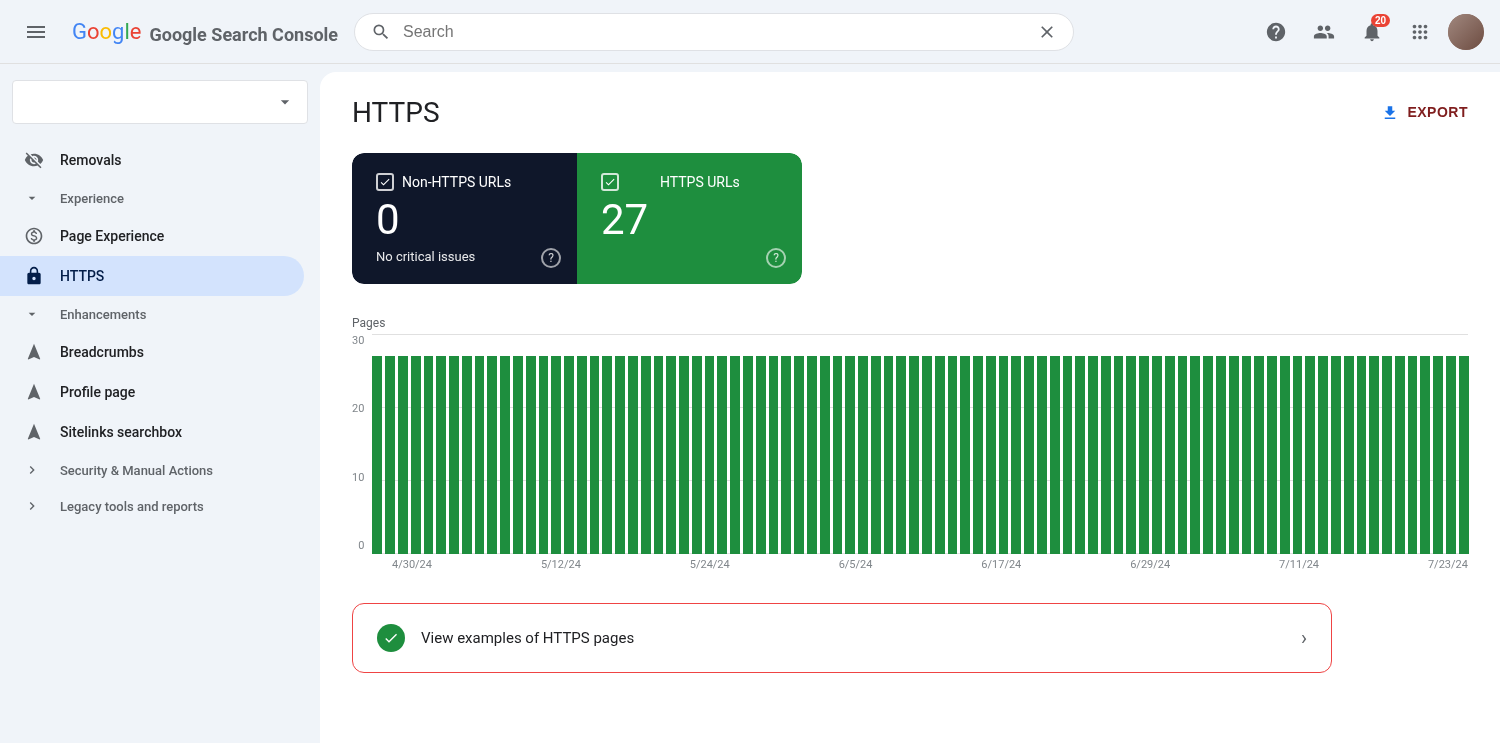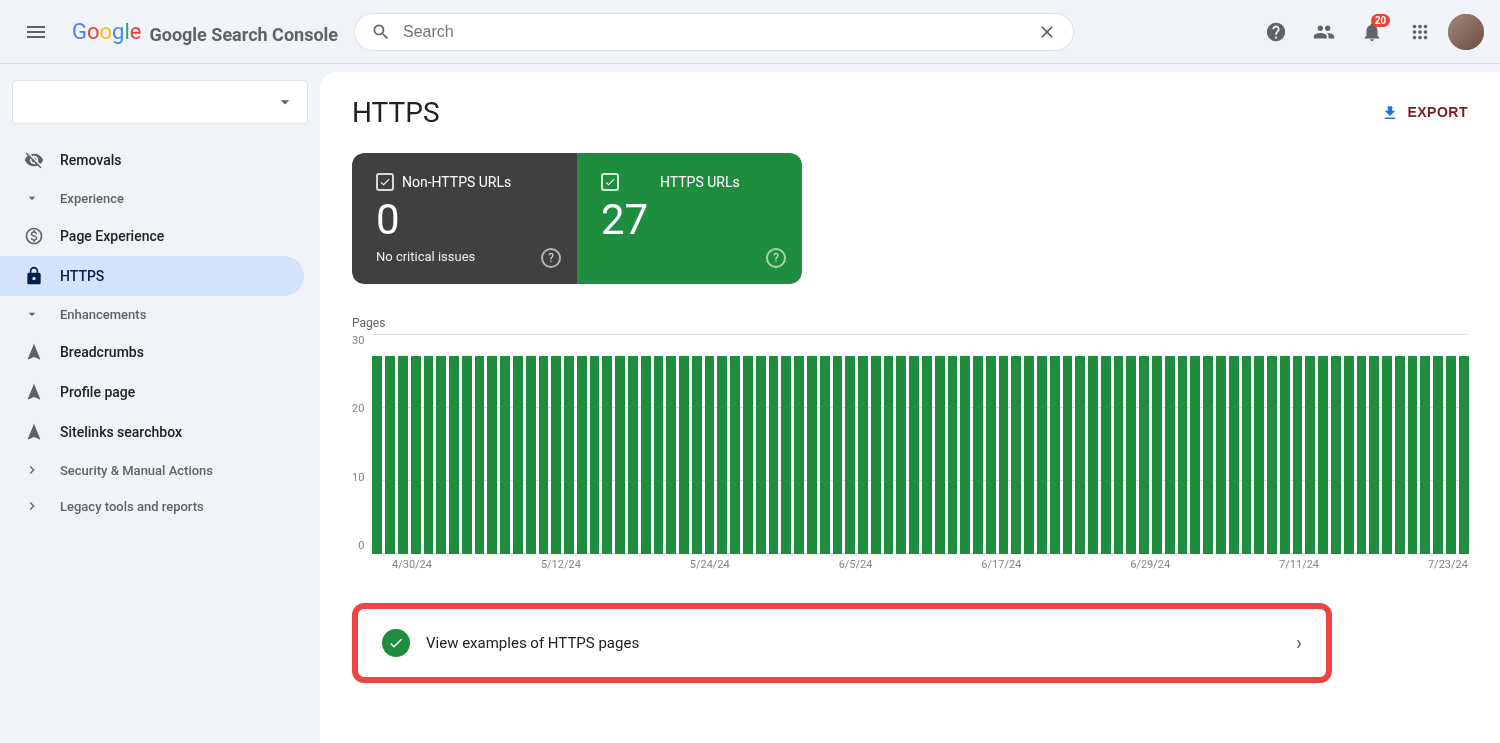--- a/index.html
+++ b/index.html
@@ -247,21 +247,21 @@
       max-width: 450px;
       border-radius: 12px;
       overflow: hidden;
     }
     .stat-card {
       flex: 1;
       padding: 20px 24px;
       color: white;
       position: relative;
     }
-    .stat-card.red { background: #404040; border-radius: 12px 0 0 12px; }
+    .stat-card.red { background: #0f172a; border-radius: 12px 0 0 12px; }
     .stat-card.green { background: #1e8e3e; border-radius: 0 12px 12px 0; }
 
     .stat-card-label {
       display: flex;
       align-items: center;
       gap: 8px;
       font-size: 14px;
       margin-bottom: 8px;
     }
     .stat-card-check {
@@ -365,21 +365,21 @@
       color: #80868b;
       margin-left: 40px;
     }
 
     
     .view-examples {
       display: flex;
       align-items: center;
       justify-content: space-between;
       padding: 20px 24px;
-      border: 6px solid #ef4444;
+      border: 1px solid #ef4444;
       border-radius: 12px;
       margin-top: 24px;
       cursor: pointer;
       max-width: 980px;
     }
     .view-examples-left {
       display: flex;
       align-items: center;
       gap: 16px;
     }

